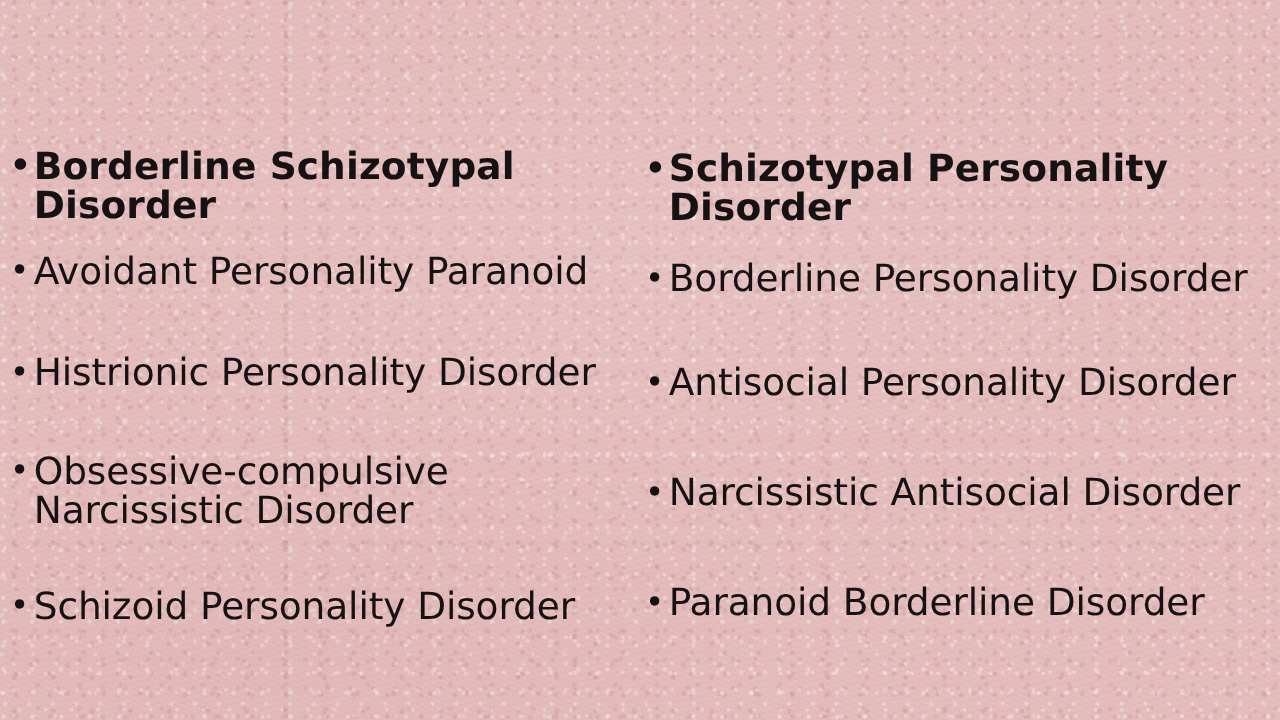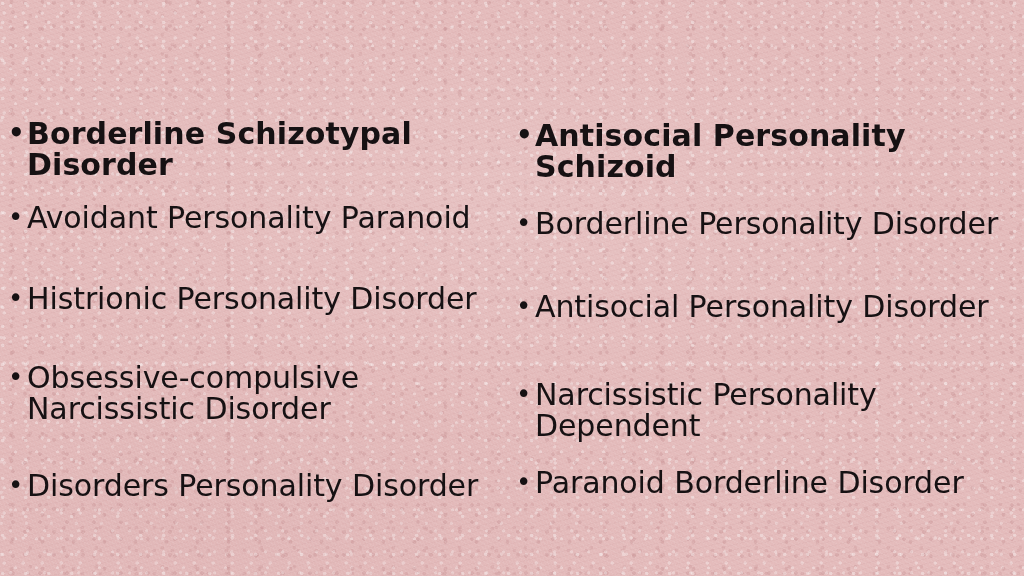--- a/index.html
+++ b/index.html
@@ -163,45 +163,45 @@
       </div>
 
       <div class="bullet-item" style="color: rgb(22, 17, 19);">
         <span class="bullet-marker">•</span>
         <span class="bullet-text">Obsessive-compulsive
 Narcissistic Disorder</span>
       </div>
 
       <div class="bullet-item" style="color: rgb(22, 17, 19);">
         <span class="bullet-marker">•</span>
-        <span class="bullet-text">Disorders Personality Disorder</span>
+        <span class="bullet-text">Schizoid Personality Disorder</span>
       </div>
 
     </div>
 
     <div id="column-right" class="bullet-column">
 
       <div class="bullet-item is-emphasized" style="color: rgb(22, 17, 19);">
         <span class="bullet-marker">•</span>
-        <span class="bullet-text">Antisocial Personality Schizoid</span>
+        <span class="bullet-text">Schizotypal Personality Disorder</span>
       </div>
 
       <div class="bullet-item" style="color: rgb(22, 17, 19);">
         <span class="bullet-marker">•</span>
         <span class="bullet-text">Borderline Personality Disorder</span>
       </div>
 
       <div class="bullet-item" style="color: rgb(22, 17, 19);">
         <span class="bullet-marker">•</span>
         <span class="bullet-text">Antisocial Personality Disorder</span>
       </div>
 
       <div class="bullet-item" style="color: rgb(22, 17, 19);">
         <span class="bullet-marker">•</span>
-        <span class="bullet-text">Narcissistic Personality Dependent</span>
+        <span class="bullet-text">Narcissistic Antisocial Disorder</span>
       </div>
 
       <div class="bullet-item" style="color: rgb(22, 17, 19);">
         <span class="bullet-marker">•</span>
         <span class="bullet-text">Paranoid Borderline Disorder</span>
       </div>
 
     </div>
 
   </div>

